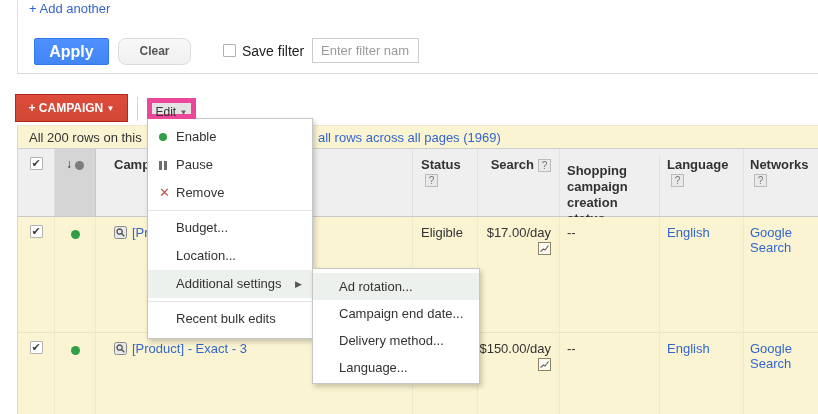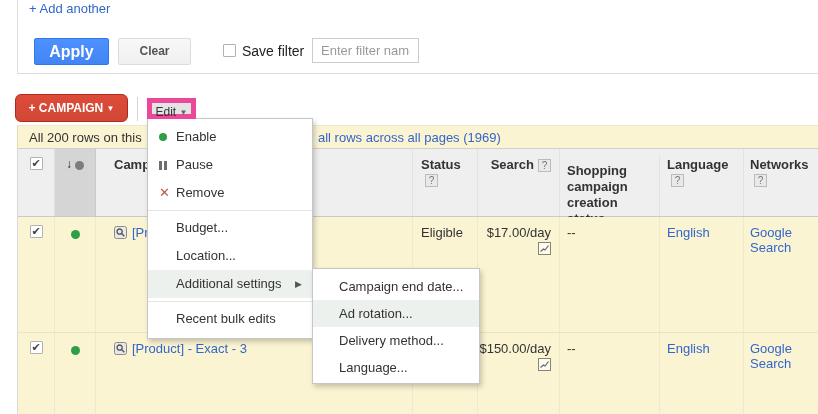--- a/index.html
+++ b/index.html
@@ -8,34 +8,34 @@
   .page { position:relative; width:818px; height:414px; }
 
   
   .filter-panel { position:absolute; left:17px; top:0; width:801px; height:74px;
     border-left:1px solid #e0e0e0; border-bottom:1px solid #dcdcdc; background:#fff; }
   .add-another { position:absolute; left:11px; top:1px; color:#3366cc; font-size:13px; cursor:pointer; }
   .btn-apply { position:absolute; left:16px; top:38px; width:75px; height:27px;
     background:linear-gradient(#4d90fe,#4285f4); border:1px solid #3079ed; border-radius:2px;
     color:#fff; font-weight:bold; font-size:16px; text-align:center; line-height:25px; cursor:pointer; }
   .btn-clear { position:absolute; left:100px; top:38px; width:73px; height:27px;
-    background:linear-gradient(#f8f8f8,#f0f0f0); border:1px solid #dcdcdc; border-radius:2px;
+    background:linear-gradient(#f8f8f8,#f0f0f0); border:1px solid #dcdcdc; border-radius:8px;
     color:#555; font-weight:bold; font-size:12px; text-align:center; line-height:25px; cursor:pointer; }
   .cb { width:13px; height:13px; background:#fff; border:1px solid #b2b2b2; border-radius:1px;
     font-size:11px; line-height:11px; text-align:center; color:#444; }
   .save-cb { position:absolute; left:205px; top:44px; }
   .save-label { position:absolute; left:224px; top:43px; font-size:14px; color:#222; }
   .filter-input { position:absolute; left:294px; top:38px; width:107px; height:25px;
     border:1px solid #ccc; padding:0 8px; font-size:13px; color:#333;
     font-family:"Liberation Sans","DejaVu Sans",sans-serif; }
   .filter-input::placeholder { color:#9a9a9a; }
 
   
   .btn-campaign { position:absolute; left:15px; top:94px; width:113px; height:28px;
-    background:linear-gradient(#dd4b39,#d14836); border:1px solid #b0281a; border-radius:6px;
+    background:linear-gradient(#dd4b39,#d14836); border:1px solid #b0281a; border-radius:0;
     color:#fff; font-weight:bold; font-size:12px; text-align:center; line-height:26px; cursor:pointer; }
   .btn-campaign .arr { font-size:8px; vertical-align:1px; }
   .toolbar-divider { position:absolute; left:137px; top:97px; width:1px; height:24px; background:#d5d5d5; }
   .btn-edit { position:absolute; left:147px; top:98px; width:49px; height:21px; z-index:12;
     background:#e4e4e4; border:5px solid #ec4899; color:#333; font-size:12px;
     text-align:center; line-height:19px; cursor:pointer; }
   .btn-edit .arr { font-size:8px; color:#666; vertical-align:1px; }
 
   
   .banner { position:absolute; left:17px; top:125px; width:801px; height:23px;
@@ -239,19 +239,19 @@
     <div class="mi">Location...</div>
     <div class="mi hl">
       <span>Additional settings</span>
       <span class="sub-arr">▶</span>
     </div>
     <div class="msep"></div>
     <div class="mi">Recent bulk edits</div>
   </div>
 
   <div class="submenu">
+    <div class="smi hl">Ad rotation...</div>
     <div class="smi">Campaign end date...</div>
-    <div class="smi hl">Ad rotation...</div>
     <div class="smi">Delivery method...</div>
     <div class="smi">Language...</div>
   </div>
 
 </div>
 
 </body></html>

